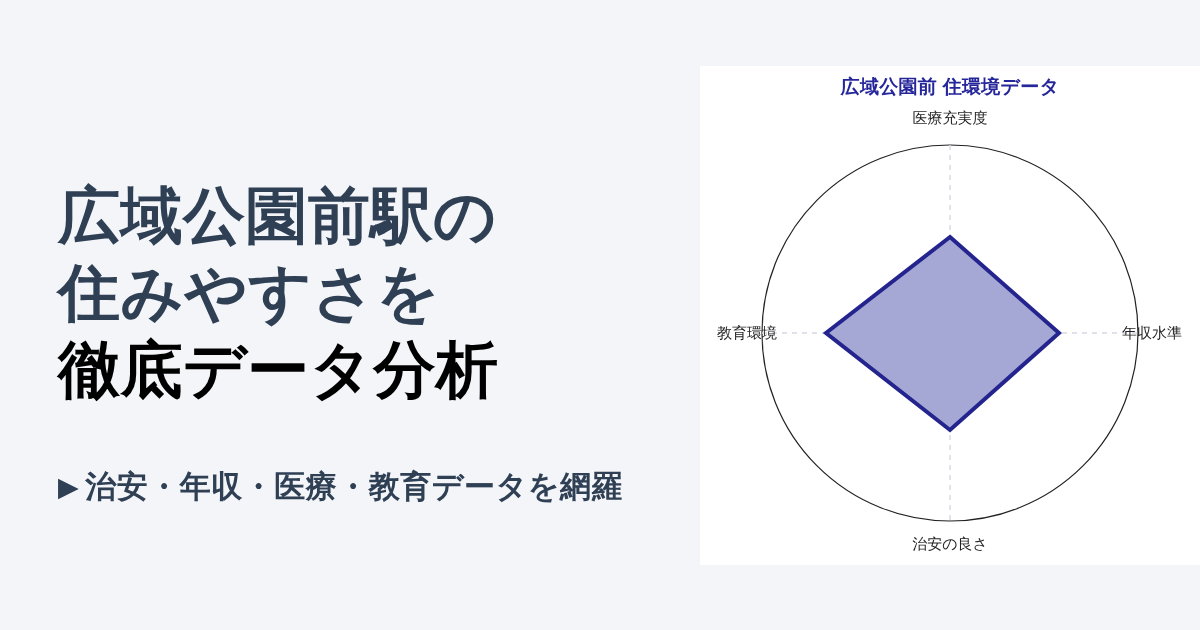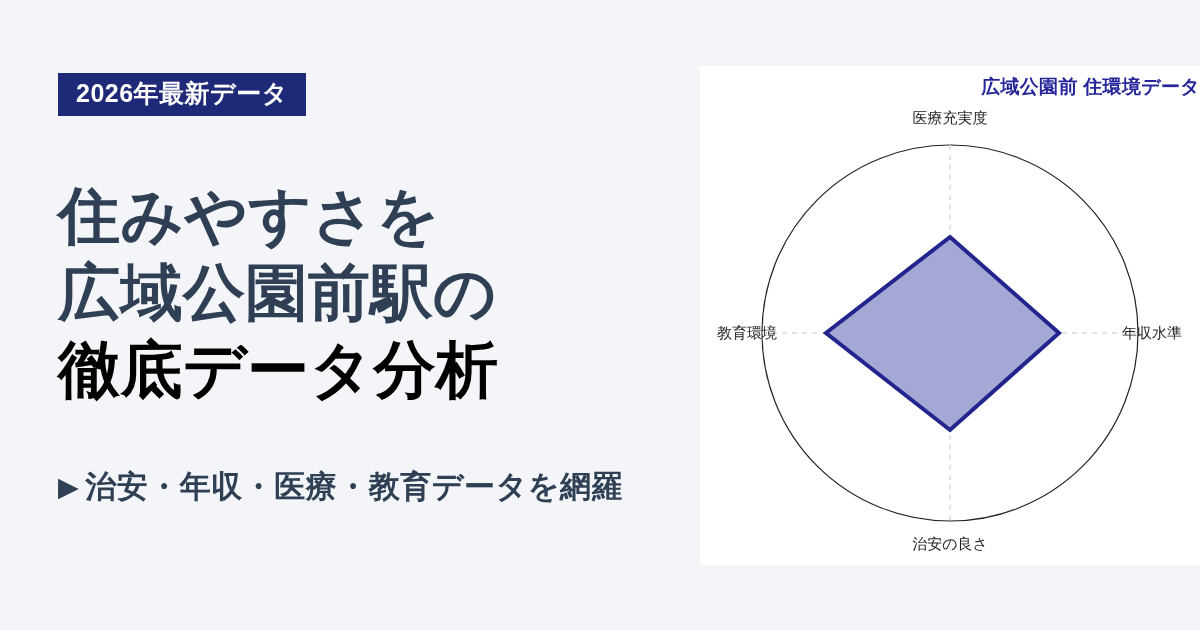--- a/index.html
+++ b/index.html
@@ -87,21 +87,21 @@
     top: 66px;
     width: 500px;
     height: 499px;
     background: #ffffff;
   }
   .chart-title {
     position: absolute;
     left: 0;
     top: 8px;
     width: 500px;
-    text-align: right;
+    text-align: center;
     font-size: 19px;
     font-weight: bold;
     color: #26269b;
     letter-spacing: 0.3px;
   }
   .chart-svg {
     position: absolute;
     left: 0;
     top: 0;
     width: 500px;
@@ -113,25 +113,24 @@
     fill: #1f1f1f;
   }
 </style>
 </head>
 <body>
 
 <div class="ogp-root">
 
   <div class="left-col">
 
-    <div class="badge">2026年最新データ</div>
 
     <div class="headline">
+      <div class="headline-line">広域公園前駅の</div>
       <div class="headline-line">住みやすさを</div>
-      <div class="headline-line">広域公園前駅の</div>
       <div class="headline-line accent">徹底データ分析</div>
     </div>
 
     <div class="subline">
       <span class="subline-marker">▶</span>
       <span>治安・年収・医療・教育データを網羅</span>
     </div>
 
   </div>
 

